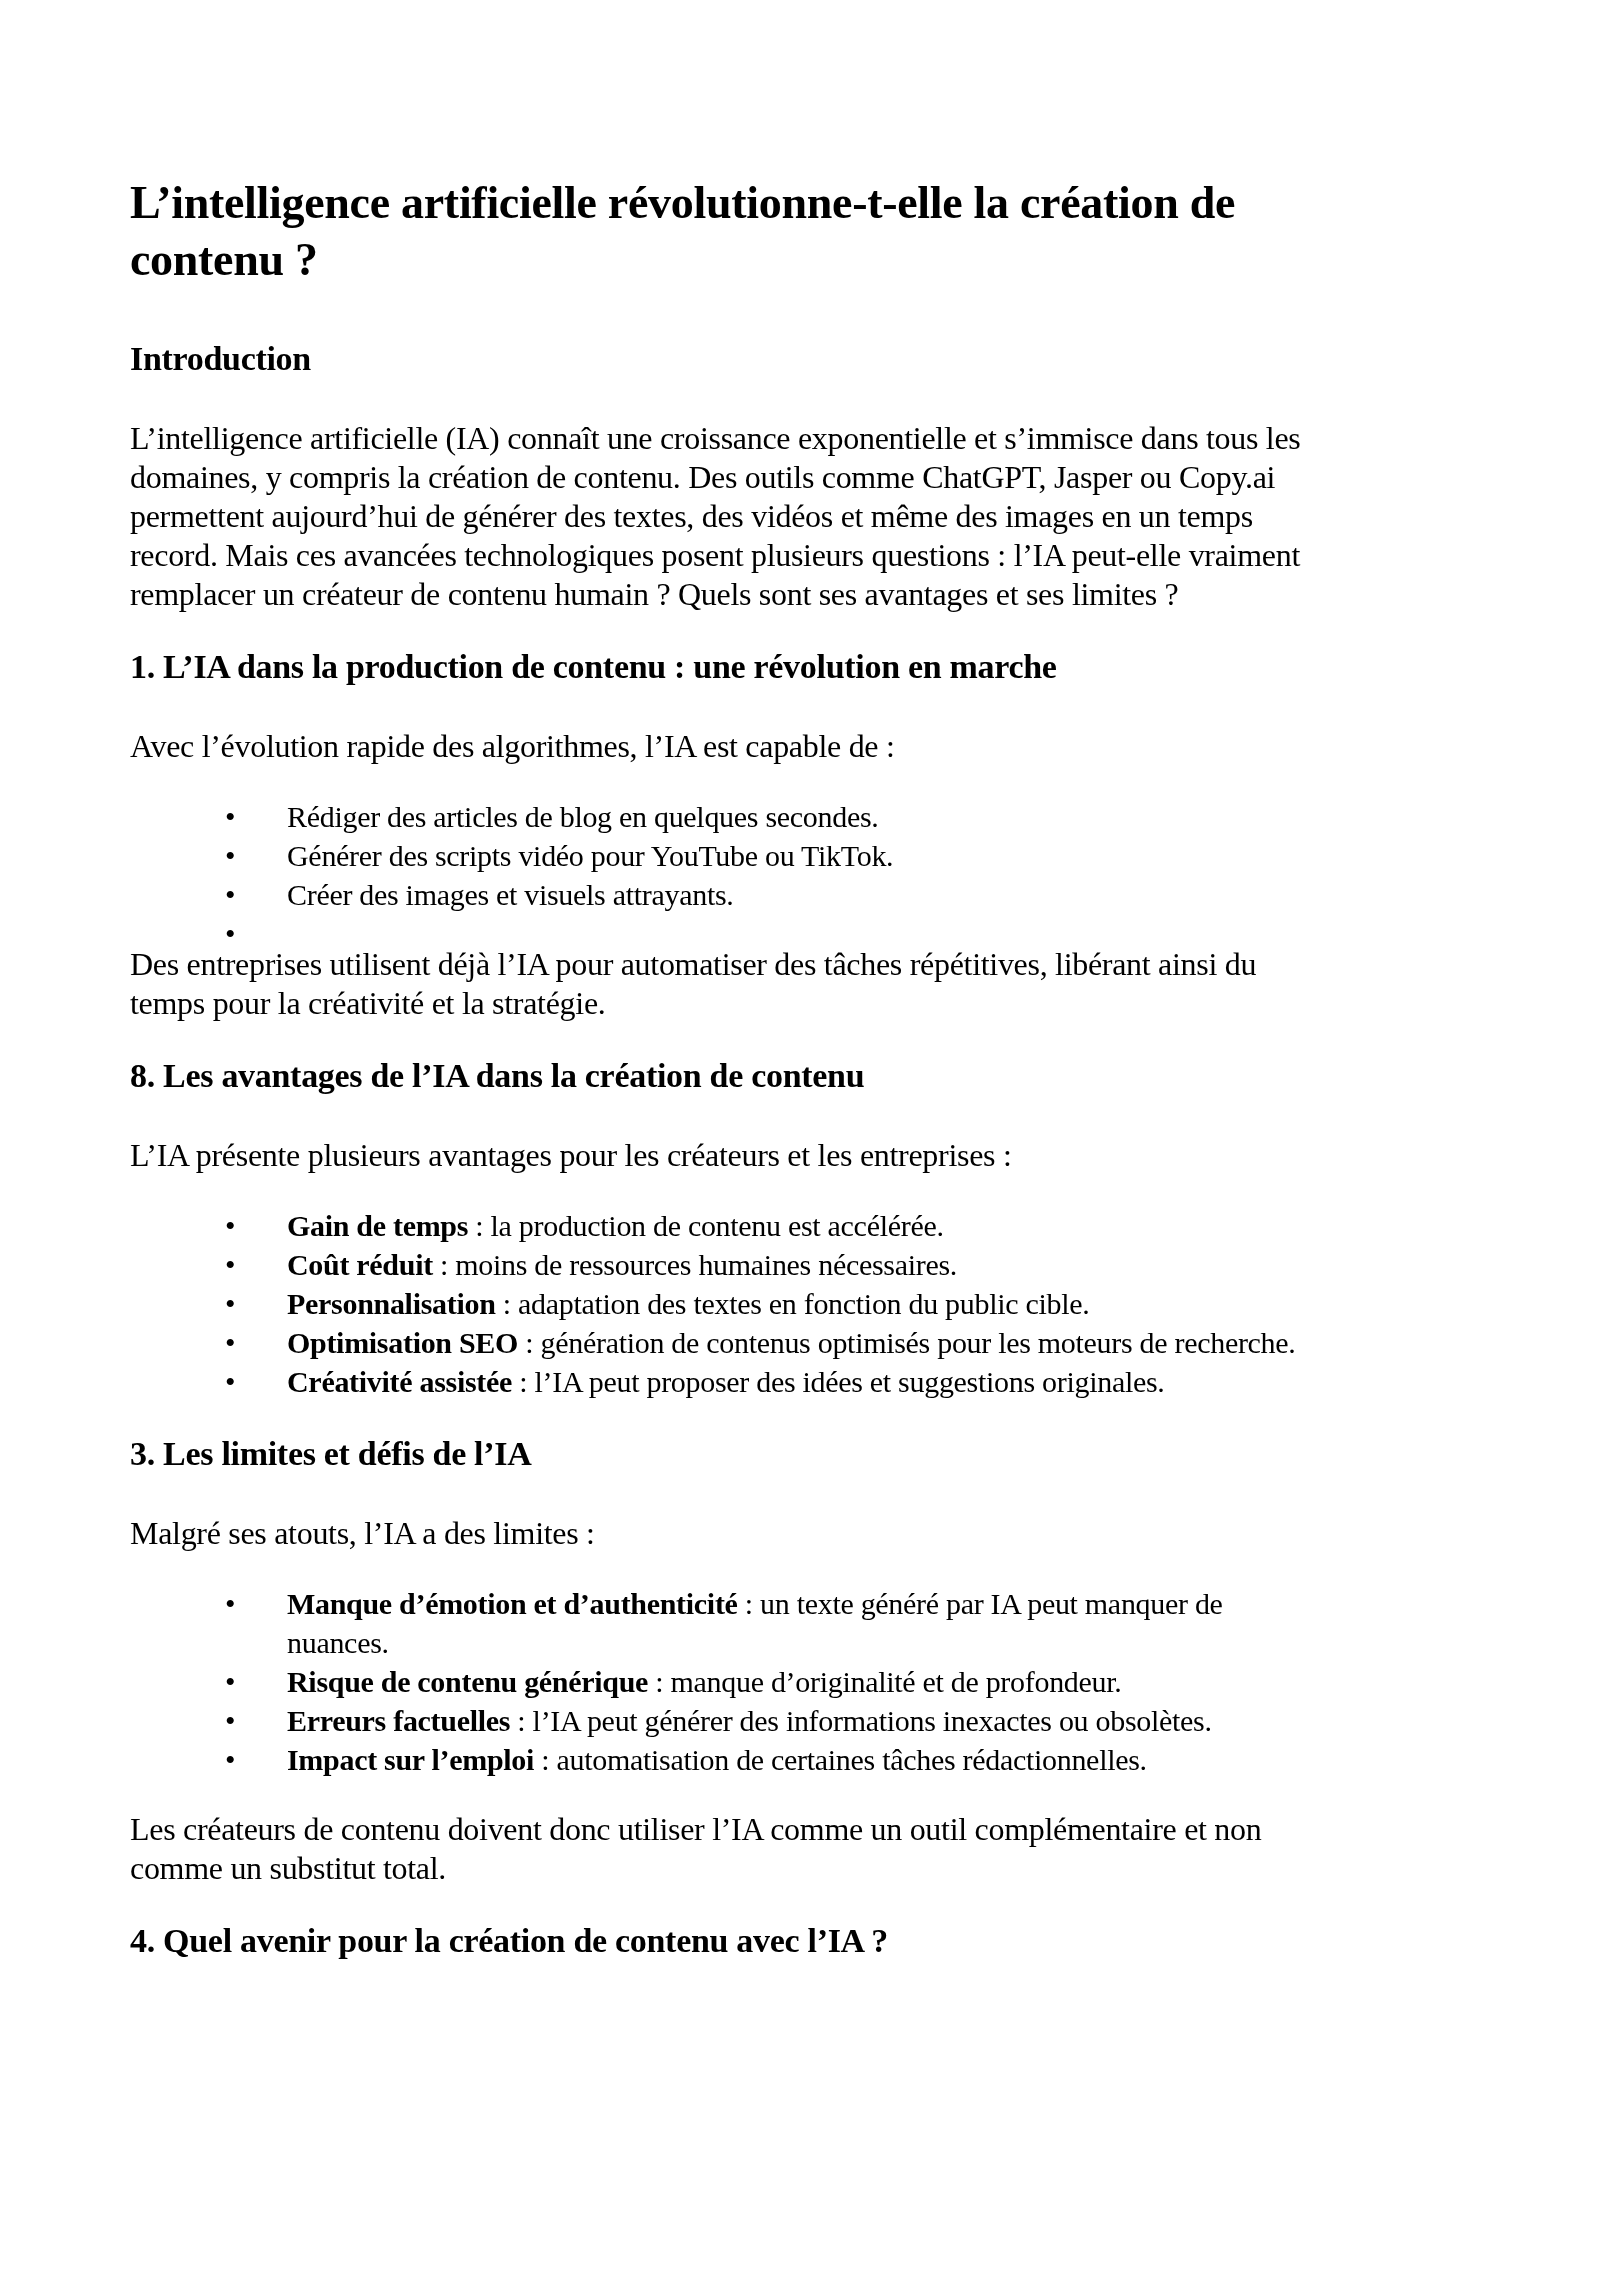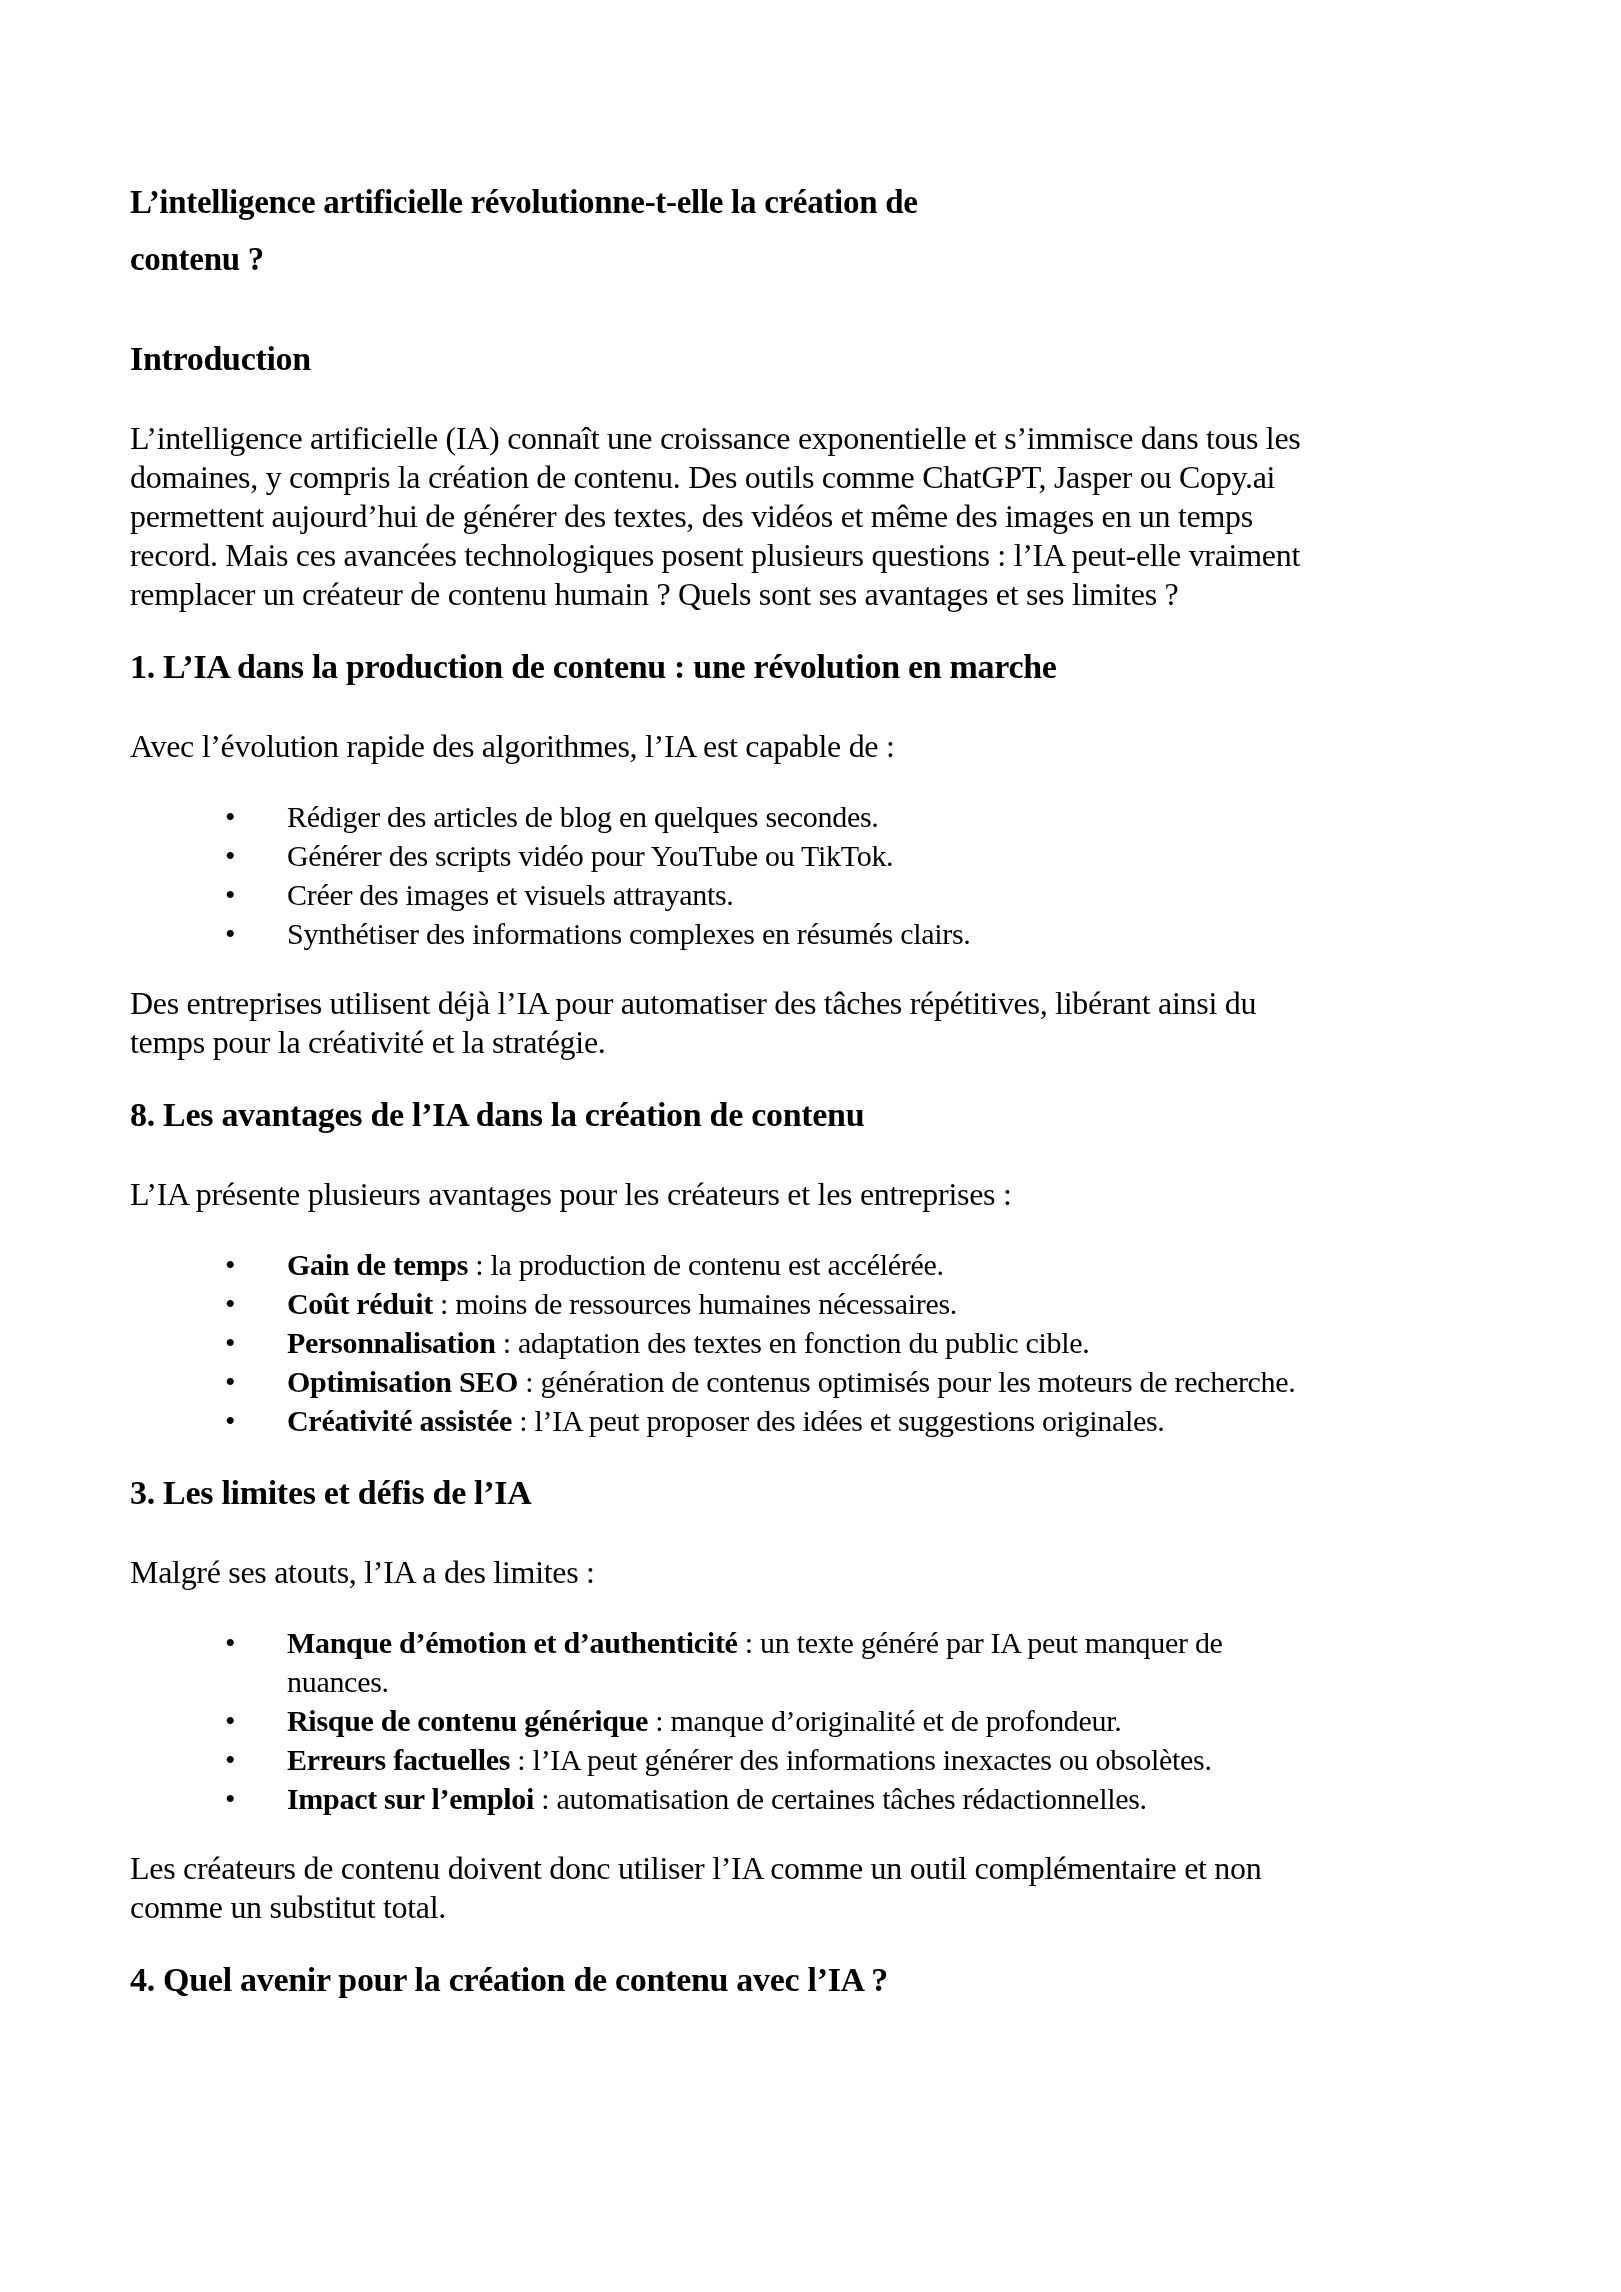--- a/index.html
+++ b/index.html
@@ -10,21 +10,21 @@
     height: 2293px;
     background: #ffffff;
     box-sizing: border-box;
     padding: 174px 130px 0 130px;
     font-family: "Liberation Serif", "DejaVu Serif", serif;
     color: #000000;
     letter-spacing: -0.3px;
     overflow: hidden;
   }
   .doc-title {
-    font-size: 33px;
+    font-size: 46px;
     font-weight: bold;
     line-height: 57px;
     margin: 0 0 49px 0;
     white-space: pre-line;
   }
   .doc-heading {
     font-size: 34px;
     font-weight: bold;
     line-height: 43px;
     margin: 9px 0 39px 0;
@@ -83,21 +83,20 @@
     <li>
       <span class="bullet">•</span>
       <span class="li-text">Générer des scripts vidéo pour YouTube ou TikTok.</span>
     </li>
     <li>
       <span class="bullet">•</span>
       <span class="li-text">Créer des images et visuels attrayants.</span>
     </li>
     <li>
       <span class="bullet">•</span>
-      <span class="li-text">Synthétiser des informations complexes en résumés clairs.</span>
     </li>
   </ul>
 
   <p class="doc-par">Des entreprises utilisent déjà l’IA pour automatiser des tâches répétitives, libérant ainsi du
 temps pour la créativité et la stratégie.</p>
 
   <h2 class="doc-heading">8. Les avantages de l’IA dans la création de contenu</h2>
 
   <p class="doc-par">L’IA présente plusieurs avantages pour les créateurs et les entreprises :</p>
 

